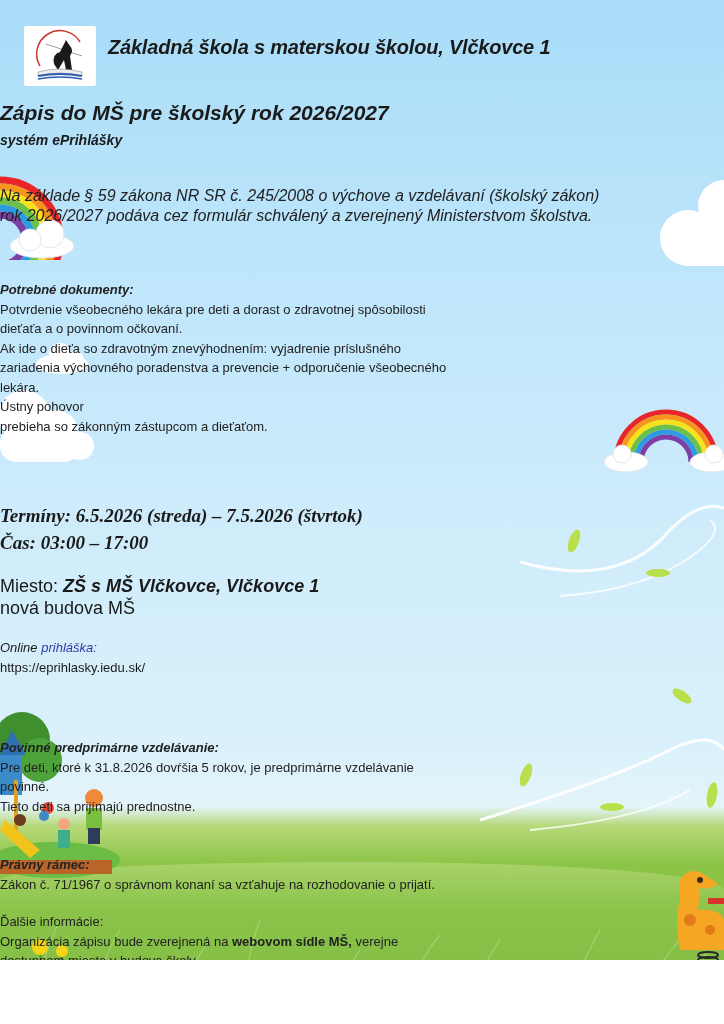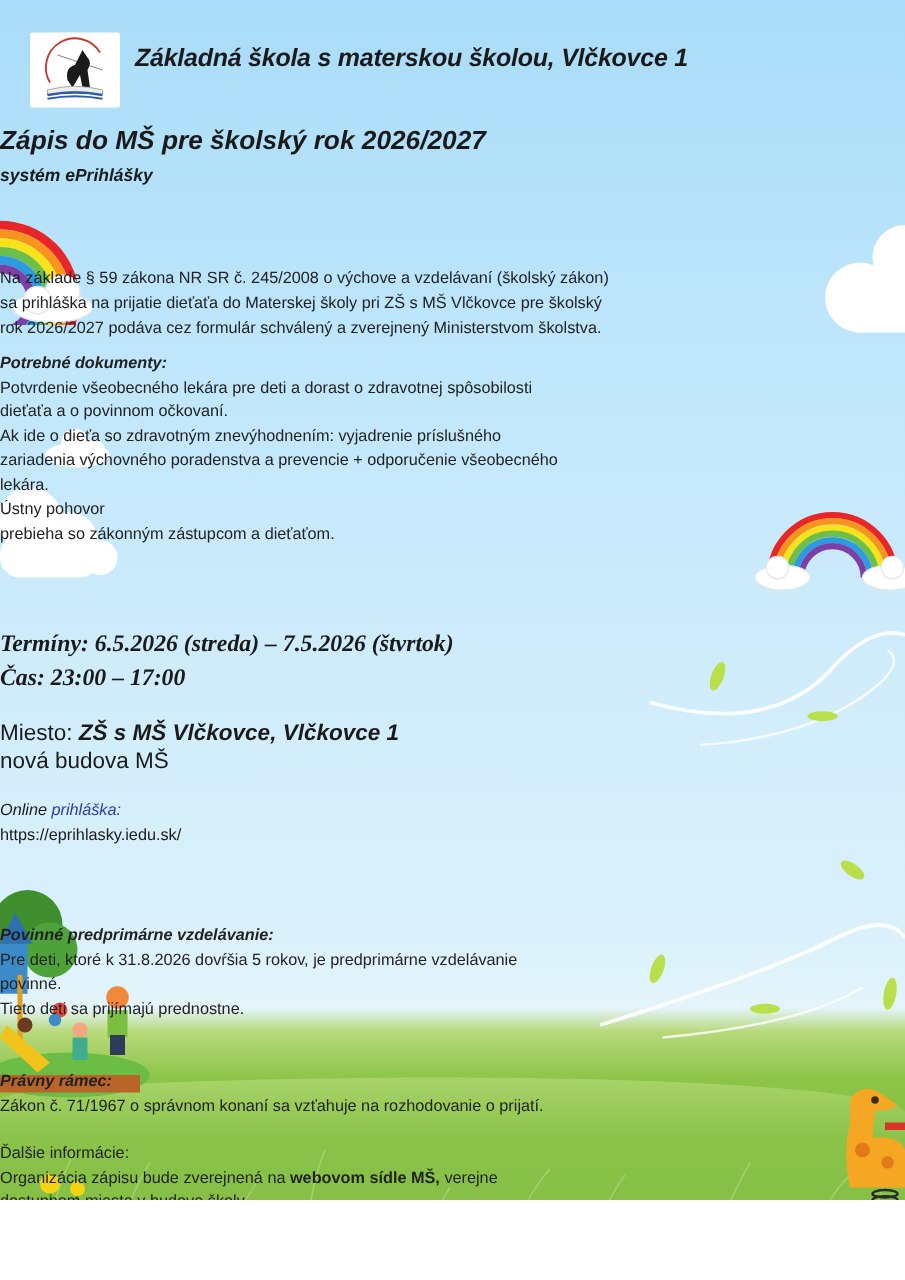--- a/index.html
+++ b/index.html
@@ -19,21 +19,21 @@
   .logo {
     position: absolute; left: 24px; top: 26px; width: 72px; height: 60px; background: #fff;
     border-radius: 2px;
   }
   .school-name {
     position: absolute; left: 108px; top: 36px; font-size: 20px; font-weight: bold; font-style: italic;
     font-family: "Liberation Sans", sans-serif; letter-spacing: -0.2px;
   }
   .title1 { top: 101px; font-size: 21px; font-weight: bold; font-style: italic; font-family: "Liberation Sans", sans-serif; }
   .title2 { top: 132px; font-size: 14px; font-weight: bold; font-style: italic; font-family: "Liberation Sans", sans-serif; }
-  .intro { top: 212px; font-size: 13px; line-height: 20px; font-family: "Liberation Sans", sans-serif; color: #222; }
+  .intro { top: 186px; font-size: 16px; font-style: italic; line-height: 20px; font-family: "Liberation Sans", sans-serif; color: #222; }
   .section { font-size: 13px; line-height: 19.5px; font-family: "Liberation Sans", sans-serif; color: #222; }
   .section .hdr { font-weight: bold; font-style: italic; }
   .docs { top: 280px; }
   .terms { top: 502px; font-size: 19px; font-weight: bold; font-style: italic; line-height: 27px; font-family: Liberation Serif, serif; }
   .place { top: 575px; font-size: 18px; line-height: 22px; font-family: "Liberation Sans", sans-serif; }
   .place b { font-style: italic; }
   .online { top: 638px; font-size: 13px; line-height: 20px; font-family: "Liberation Sans", sans-serif; }
   .online .hdr { font-weight: normal; font-style: italic; }
   .online .accent { color: #2b3aa8; }
   .mandatory { top: 738px; }
@@ -201,38 +201,37 @@
     </svg>
   </div>
 
   <div class="school-name">Základná škola s materskou školou, Vlčkovce 1</div>
 
   <div class="text title1">Zápis do MŠ pre školský rok 2026/2027</div>
   <div class="text title2">systém ePrihlášky</div>
 
   <div class="text intro">
     <div>Na základe § 59 zákona NR SR č. 245/2008 o výchove a vzdelávaní (školský zákon)</div>
-    <div>sa prihláška na prijatie dieťaťa do Materskej školy pri ZŠ s MŠ Vlčkovce pre školský</div>
     <div>rok 2026/2027 podáva cez formulár schválený a zverejnený Ministerstvom školstva.</div>
   </div>
 
   <div class="text section docs">
     <div class="hdr">Potrebné dokumenty:</div>
     <div>Potvrdenie všeobecného lekára pre deti a dorast o zdravotnej spôsobilosti</div>
     <div>dieťaťa a o povinnom očkovaní.</div>
     <div>Ak ide o dieťa so zdravotným znevýhodnením: vyjadrenie príslušného</div>
     <div>zariadenia výchovného poradenstva a prevencie + odporučenie všeobecného</div>
     <div>lekára.</div>
     <div>Ústny pohovor</div>
     <div>prebieha so zákonným zástupcom a dieťaťom.</div>
   </div>
 
   <div class="text terms">
     <div>Termíny: 6.5.2026 (streda) – 7.5.2026 (štvrtok)</div>
-    <div>Čas: 23:00 – 17:00</div>
+    <div>Čas: 03:00 – 17:00</div>
   </div>
 
   <div class="text place">
     <div><span>Miesto: </span><b>ZŠ s MŠ Vlčkovce, Vlčkovce 1</b></div>
     <div>nová budova MŠ</div>
   </div>
 
   <div class="text online">
     <div class="hdr"><span>Online </span><span class="accent">prihláška:</span></div>
     <div>https://eprihlasky.iedu.sk/</div>

